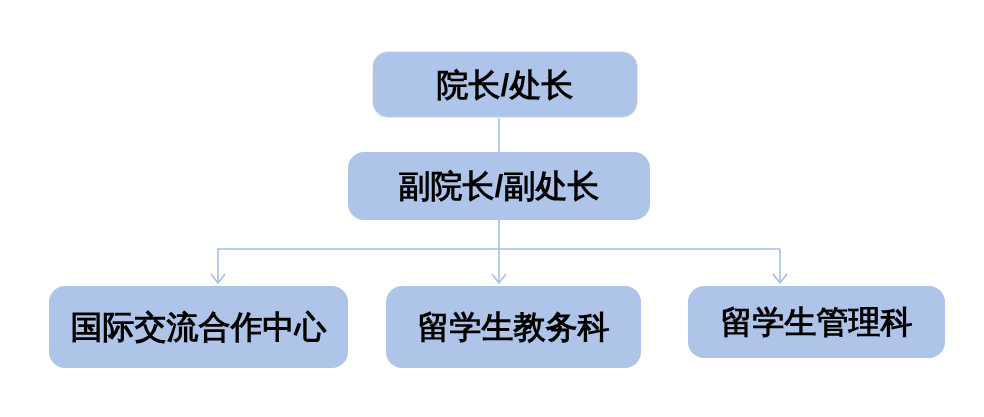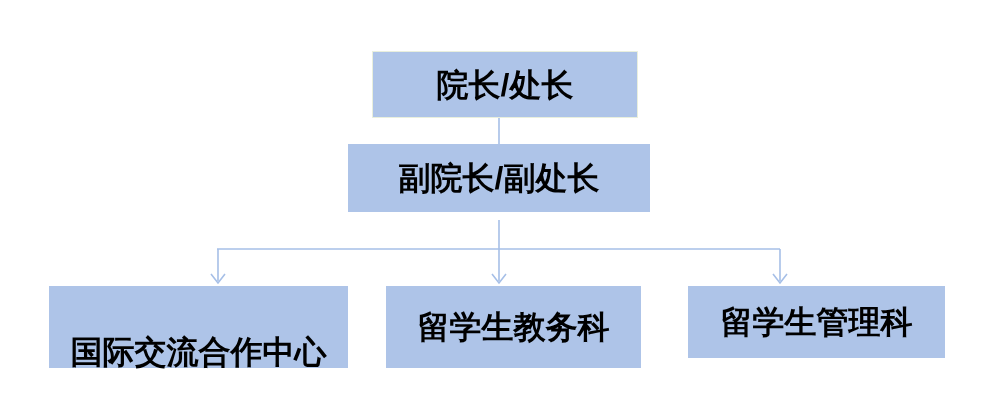--- a/index.html
+++ b/index.html
@@ -34,24 +34,25 @@
     background: var(--node-fill);
     display: flex;
     align-items: center;
     justify-content: center;
     text-align: center;
     color: var(--text);
     font-weight: bold;
     font-size: 32px;
     line-height: 1;
     white-space: nowrap;
+    border-radius: 16px;
   }
   .node-dean                { left: 372px; top: 51px;  width: 266px; height: 67px; border: 1px solid #e9efdd; }
-  .node-vice-dean           { left: 348px; top: 144px; width: 302px; height: 68px; }
-  .node-exchange-center     { left: 49px;  top: 286px; width: 299px; height: 82px; align-items: flex-end; }
+  .node-vice-dean           { left: 348px; top: 152px; width: 302px; height: 68px; }
+  .node-exchange-center     { left: 49px;  top: 286px; width: 299px; height: 82px; }
   .node-academic-section    { left: 386px; top: 286px; width: 255px; height: 82px; }
   .node-management-section  { left: 688px; top: 286px; width: 257px; height: 72px; }
 </style>
 </head>
 <body>
 
 <div class="canvas">
 
   <svg class="connectors" width="984" height="417" viewBox="0 0 984 417" aria-hidden="true">
 

